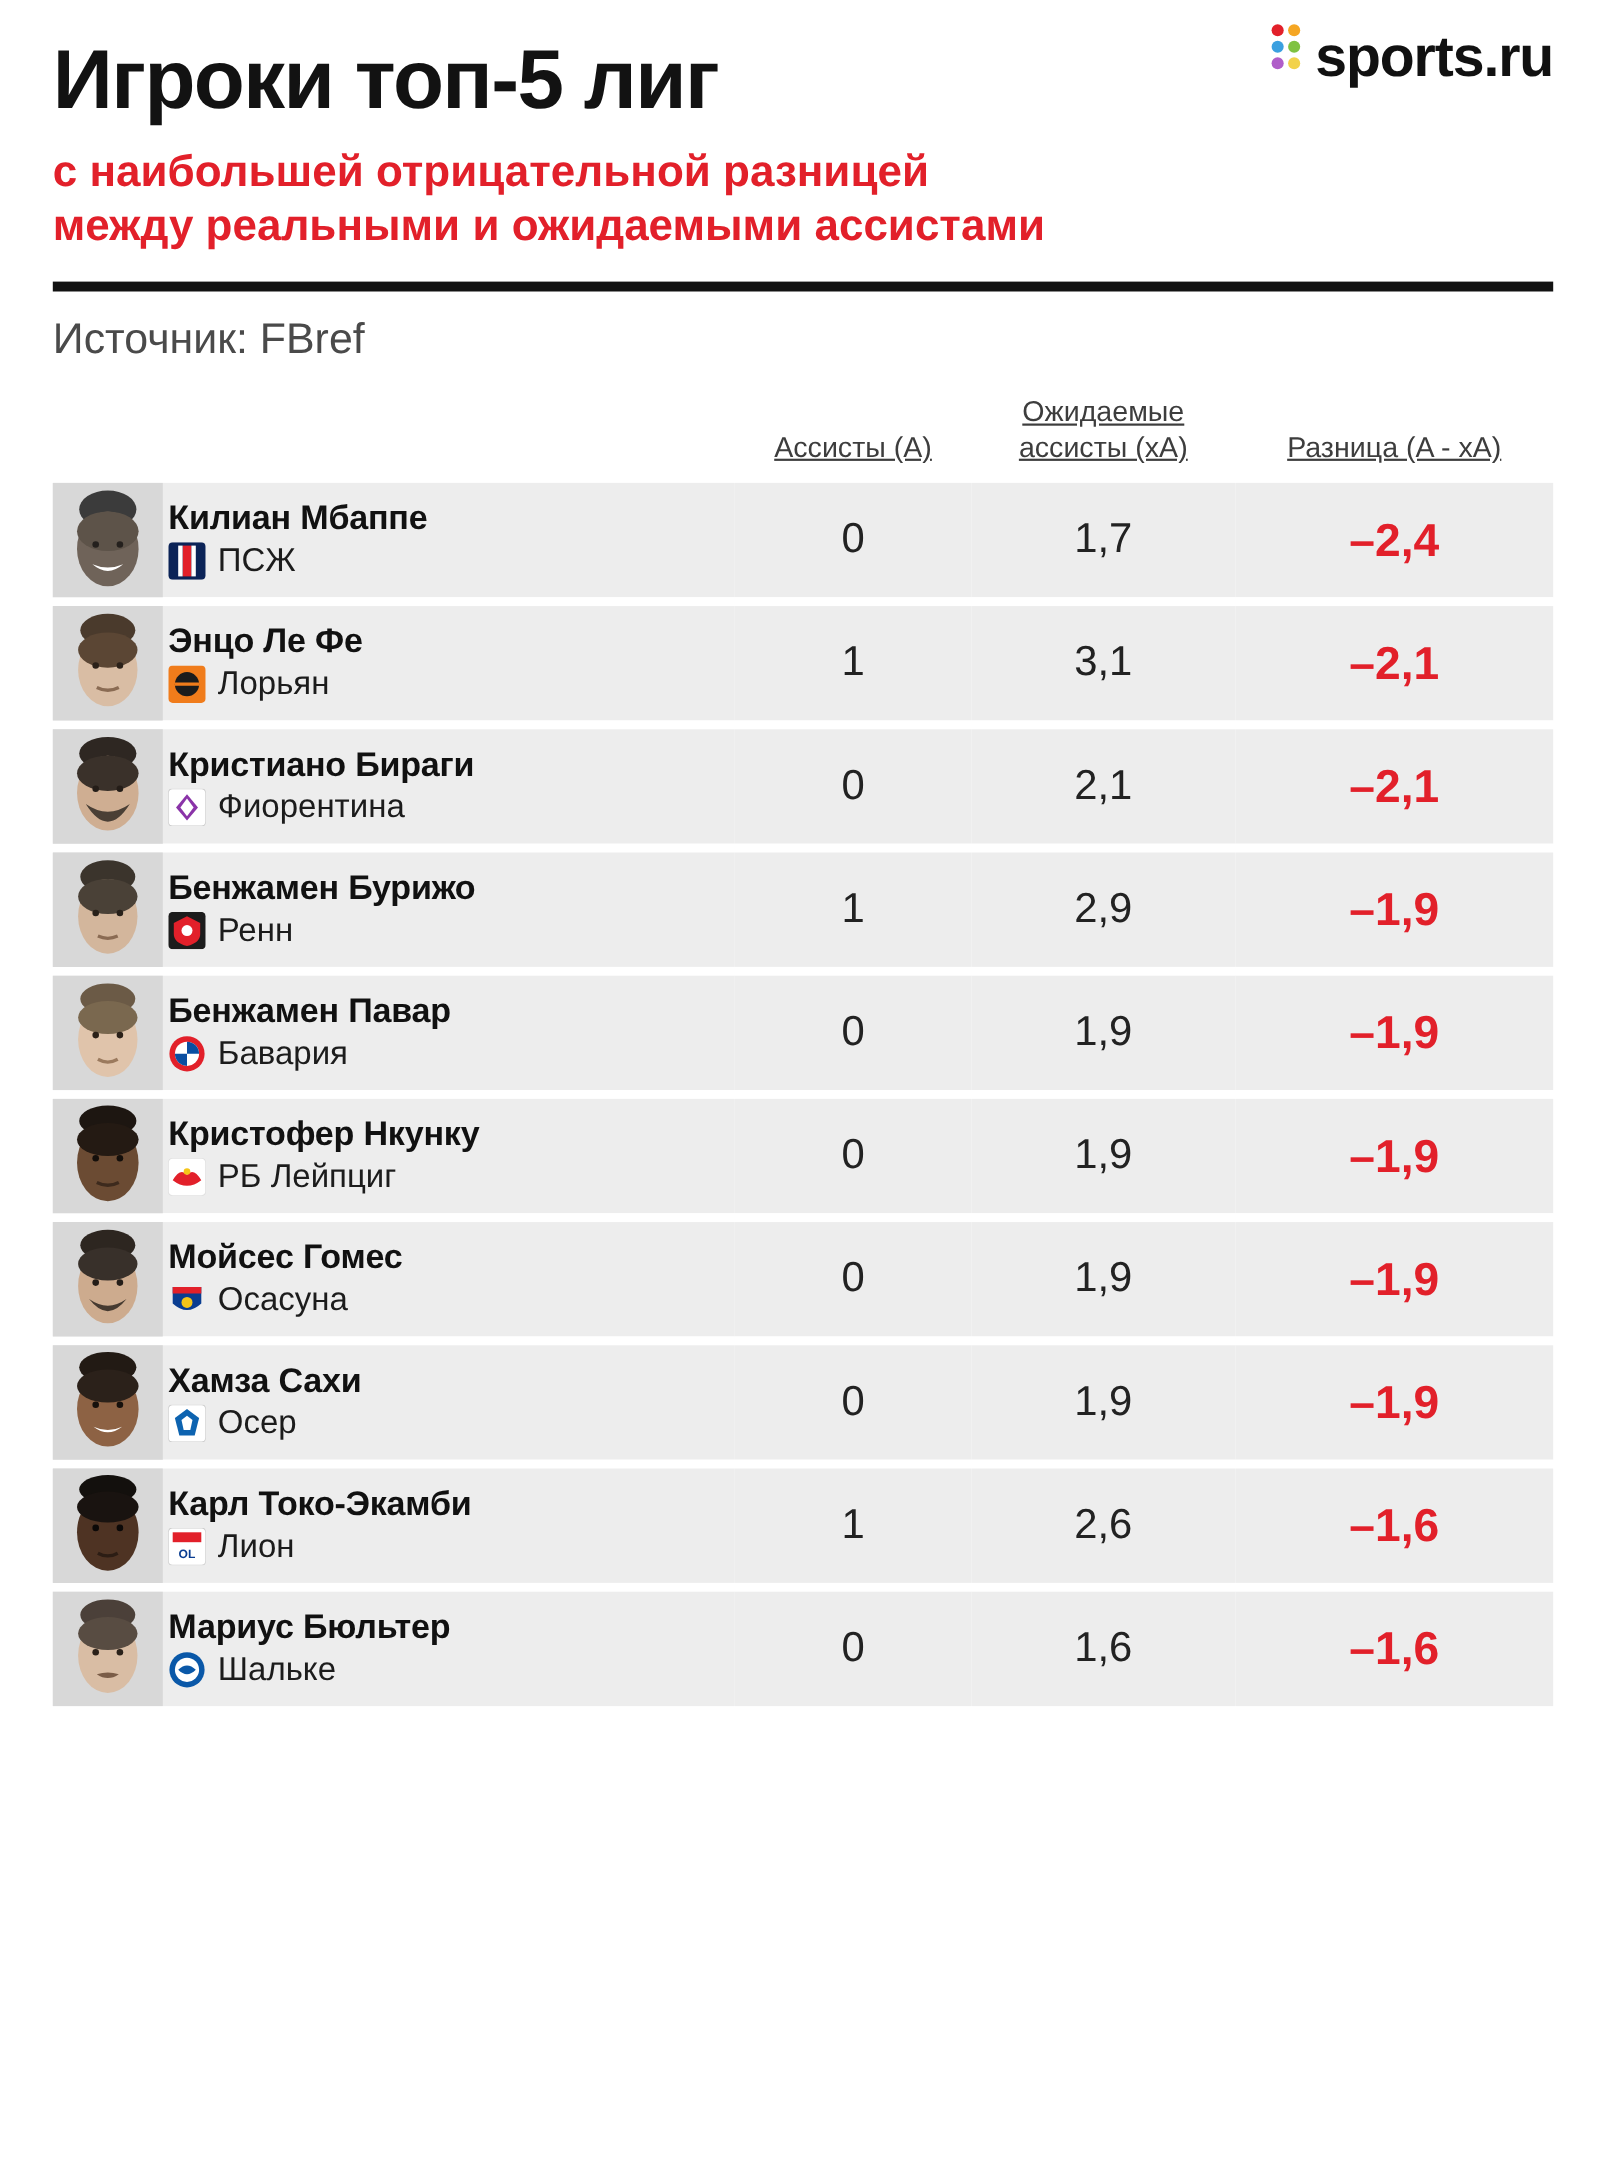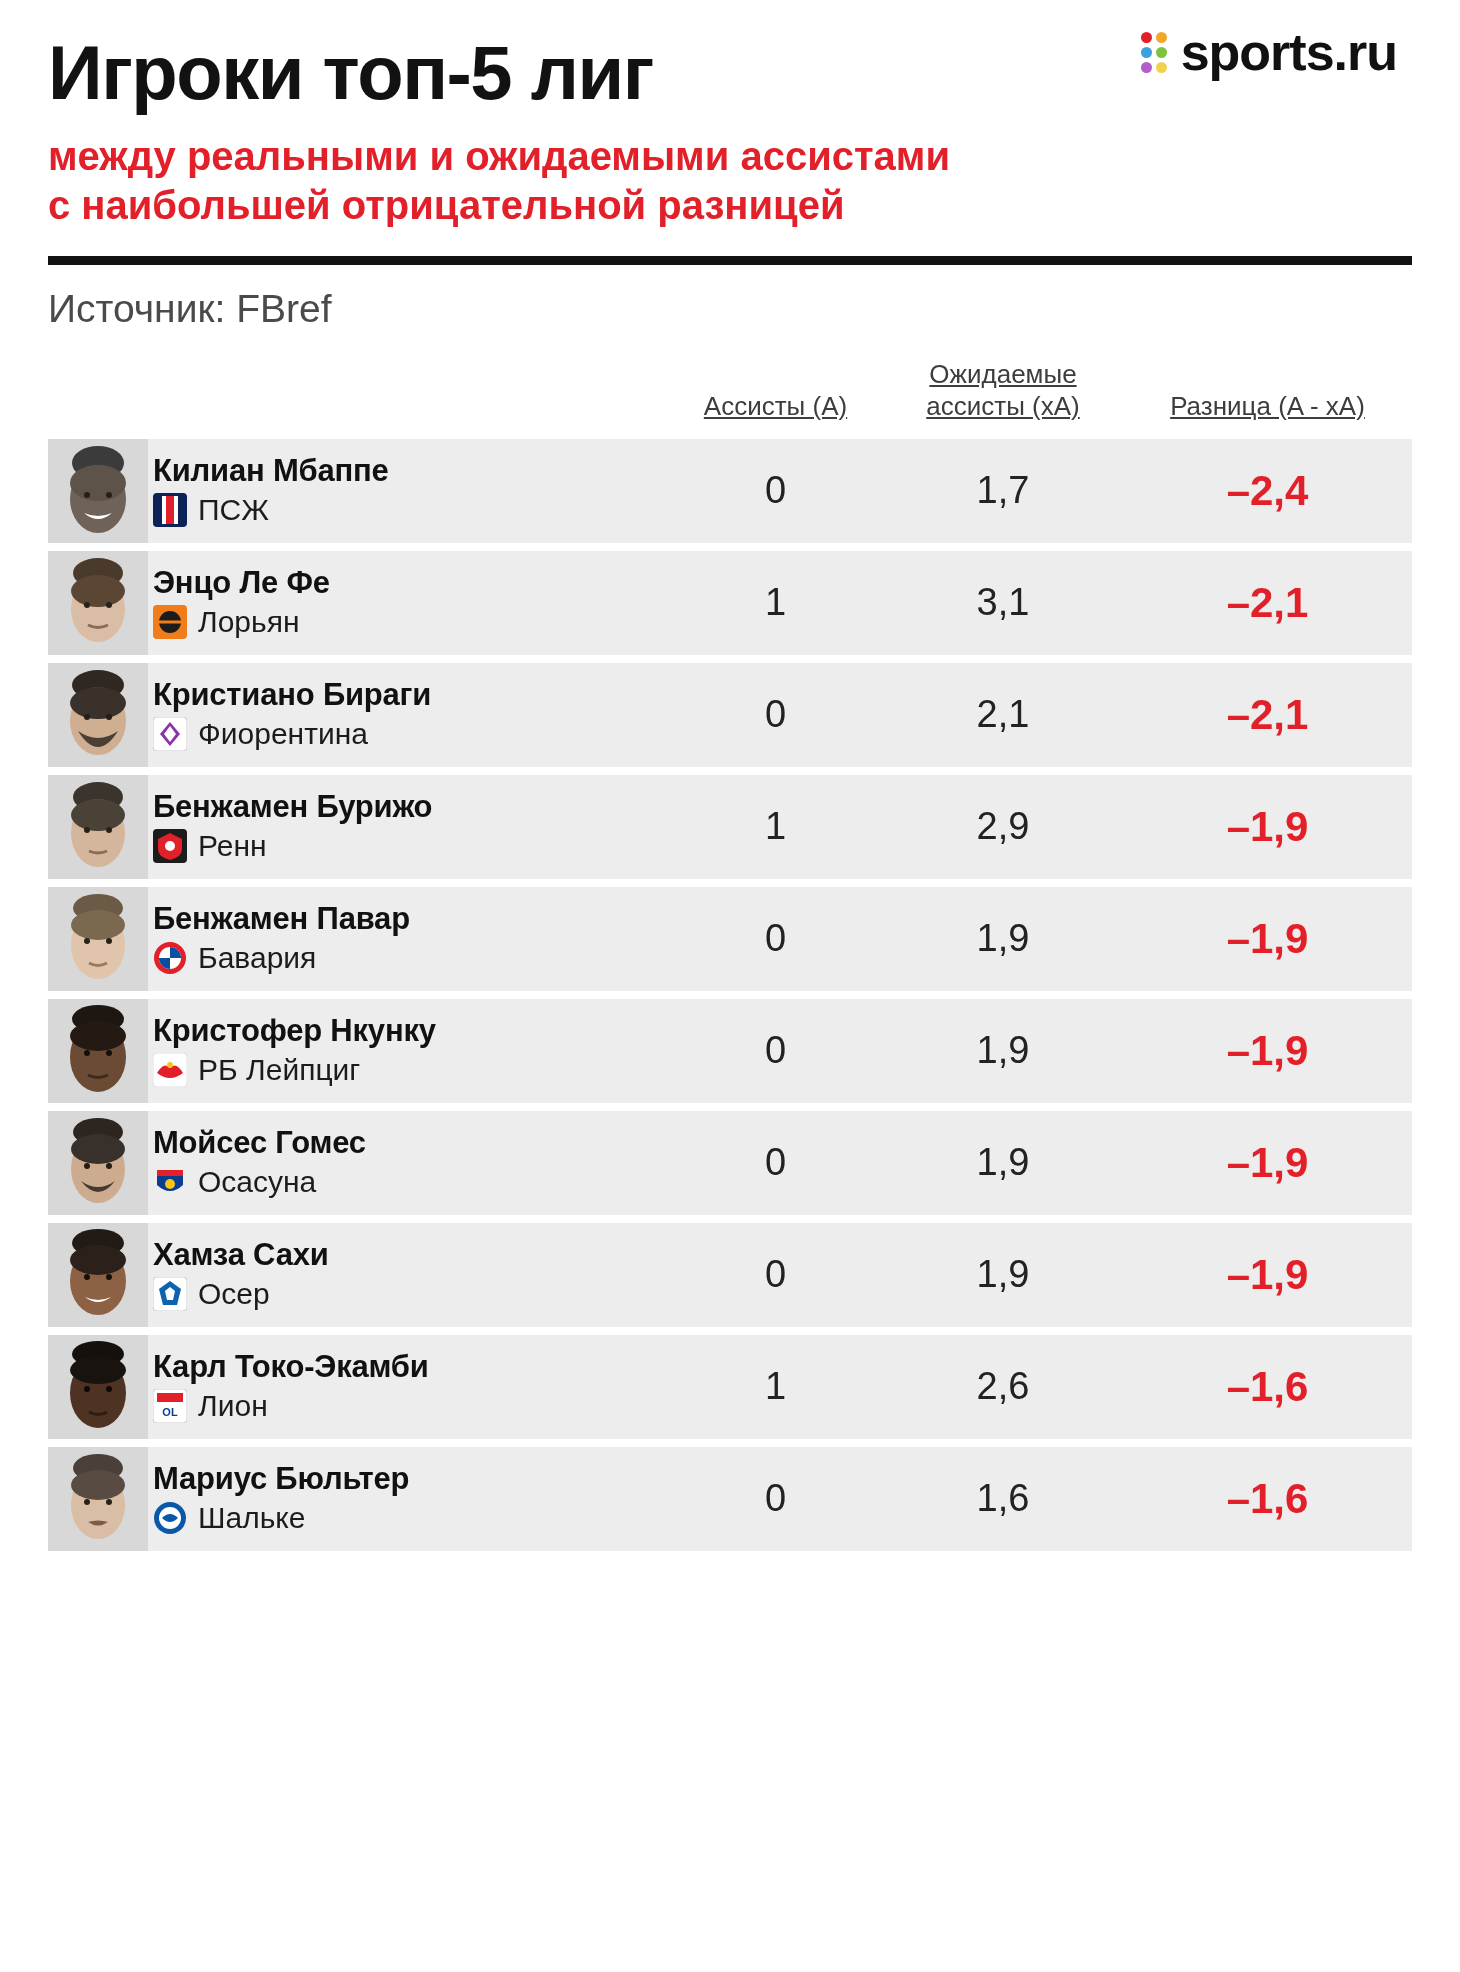--- a/index.html
+++ b/index.html
@@ -24,23 +24,23 @@
   }
 
   
   .header {
     position: relative;
     padding-top: 26px;
   }
   .brand {
     position: absolute;
     top: 22px;
-    right: 15px;
+    right: 0;
     display: flex;
-    align-items: center;
+    align-items: flex-start;
     gap: 14px;
   }
   .brand-dots {
     display: grid;
     grid-template-columns: 11px 11px;
     grid-template-rows: 11px 11px 11px;
     gap: 4px;
   }
   .brand-dots i {
     display: block;
@@ -190,22 +190,22 @@
           <i style="background:#7fc241"></i>
         <i style="background:#b05ec9"></i>
           <i style="background:#f2d24b"></i>
       </span>
       <span class="brand-name">sports.ru</span>
     </div>
 
     <h1 class="title">Игроки топ-5 лиг</h1>
 
     <div class="subtitle">
+      <div>с наибольшей отрицательной разницей</div>
       <div>между реальными и ожидаемыми ассистами</div>
-      <div>с наибольшей отрицательной разницей</div>
     </div>
 
     <div class="rule"></div>
 
     <div class="source">Источник: FBref</div>
   </div>
 
   <table class="board">
     <colgroup>
       <col class="c-player">

